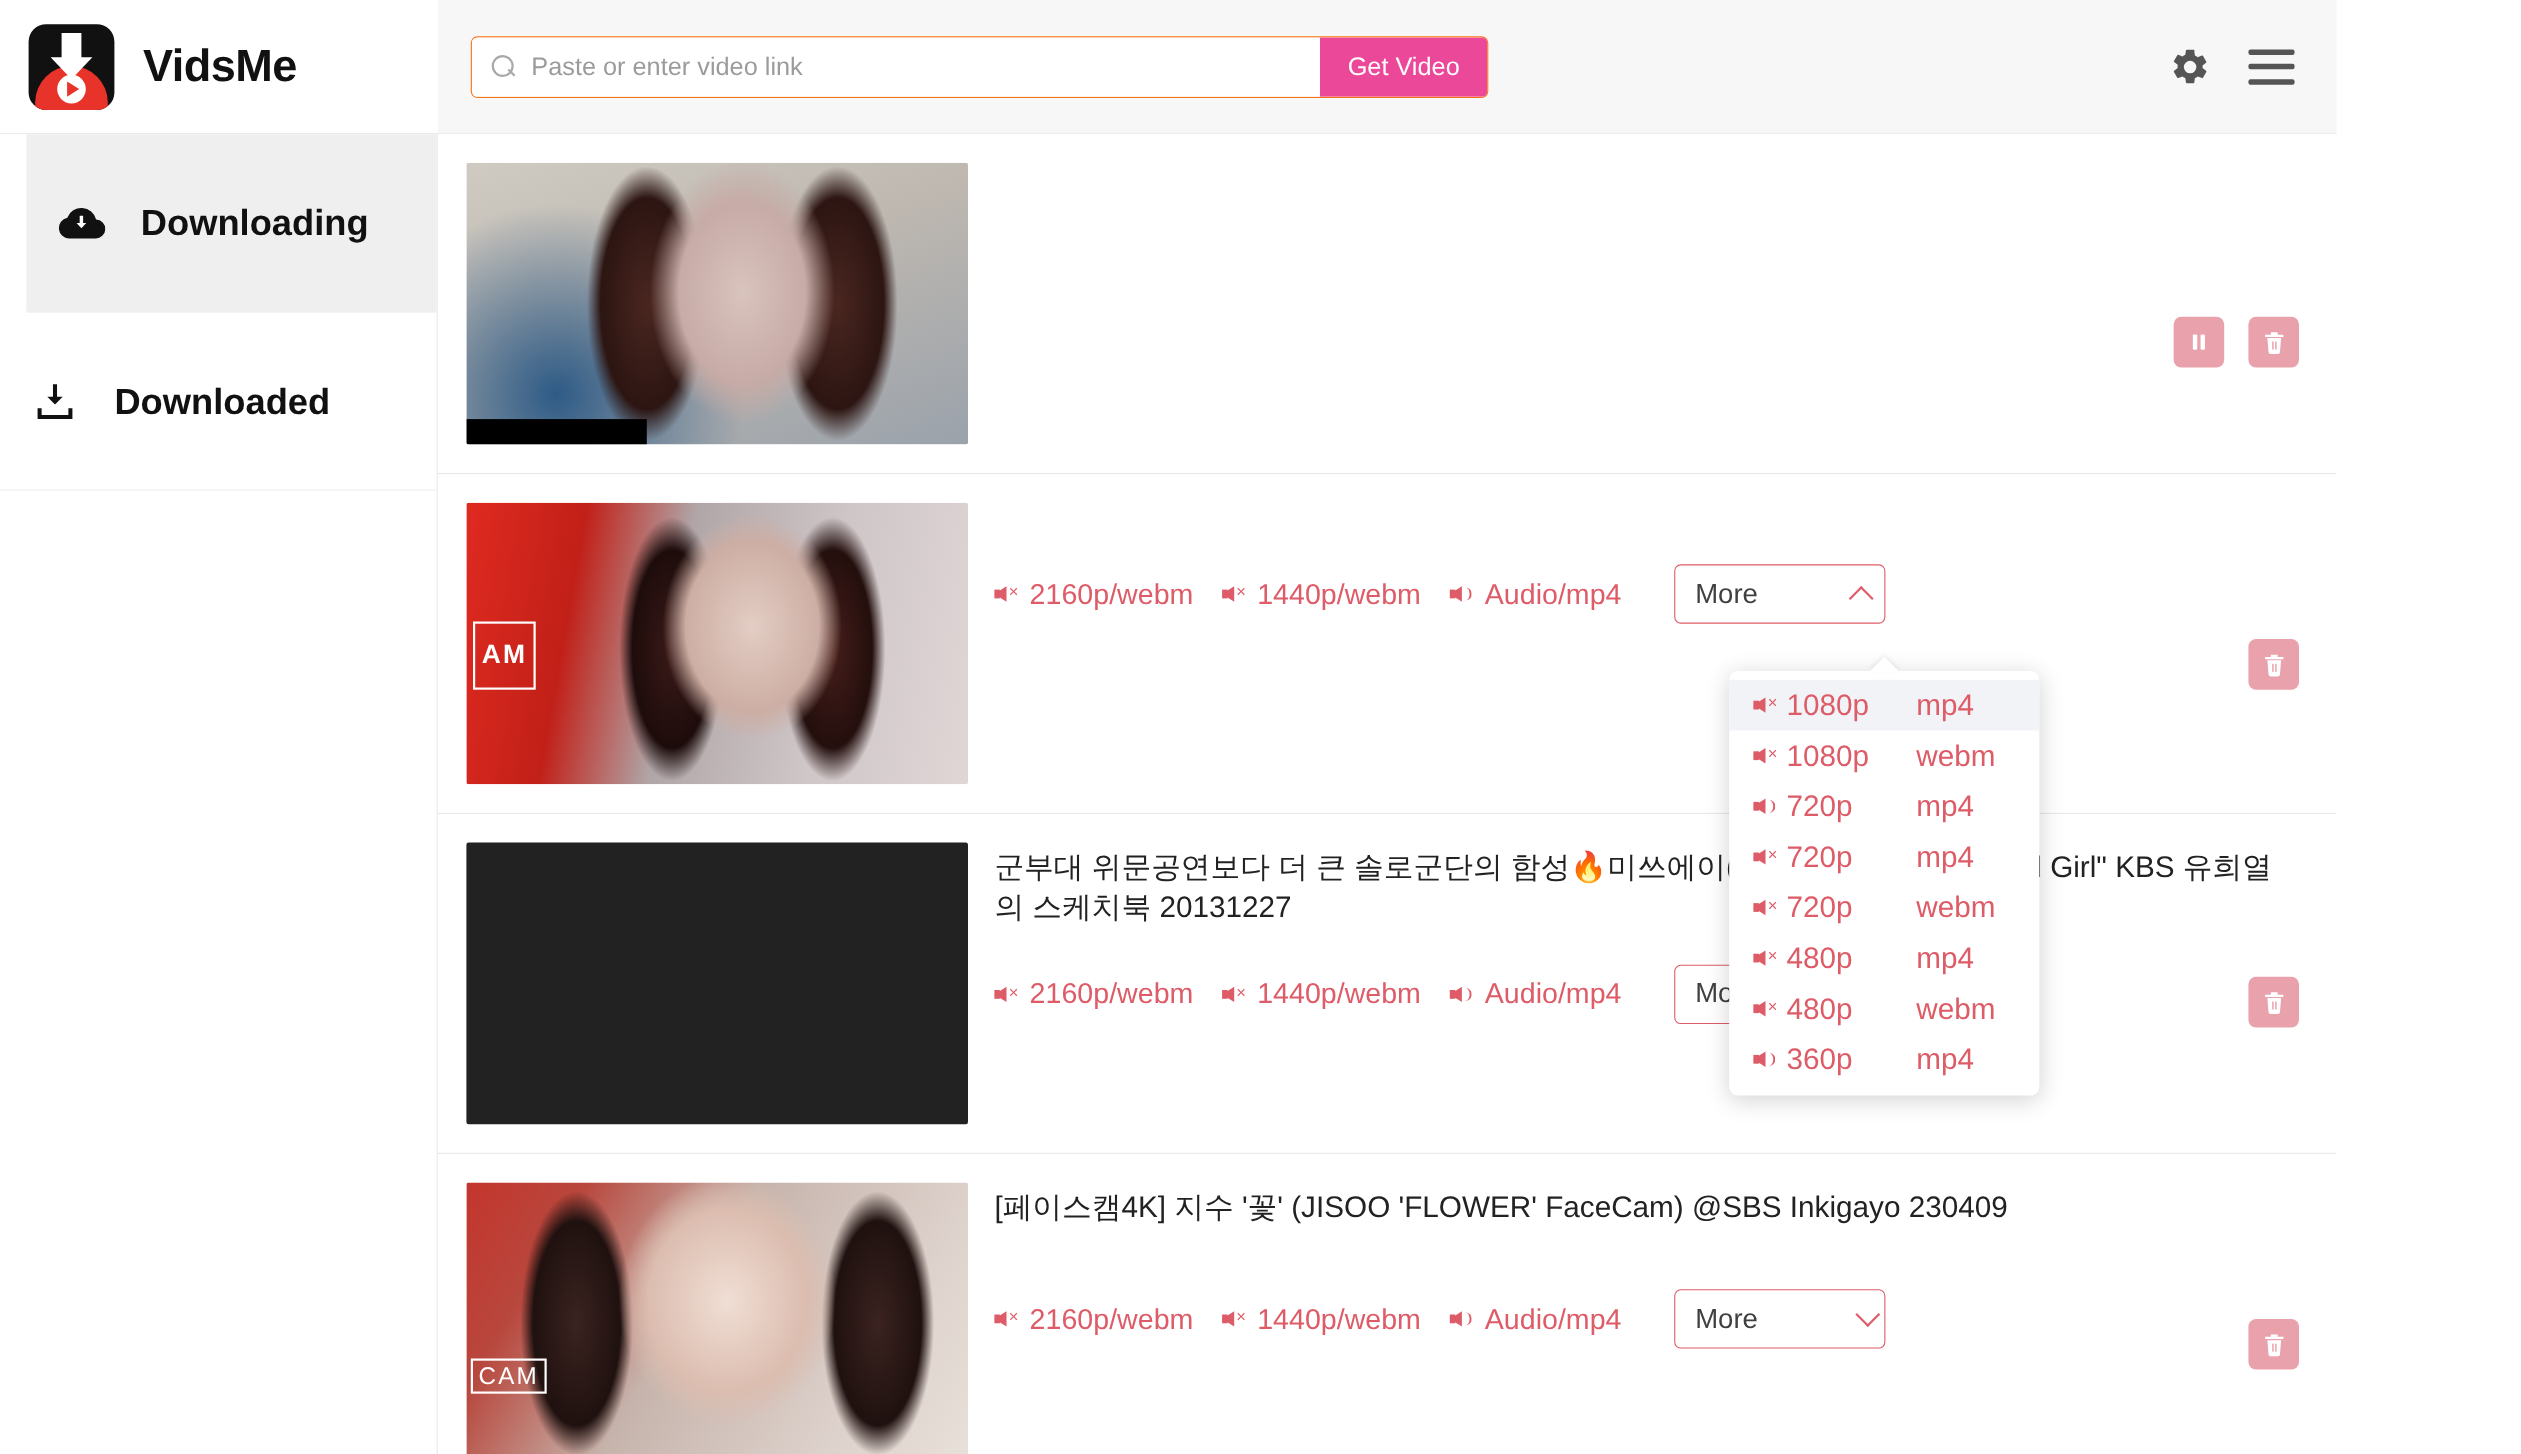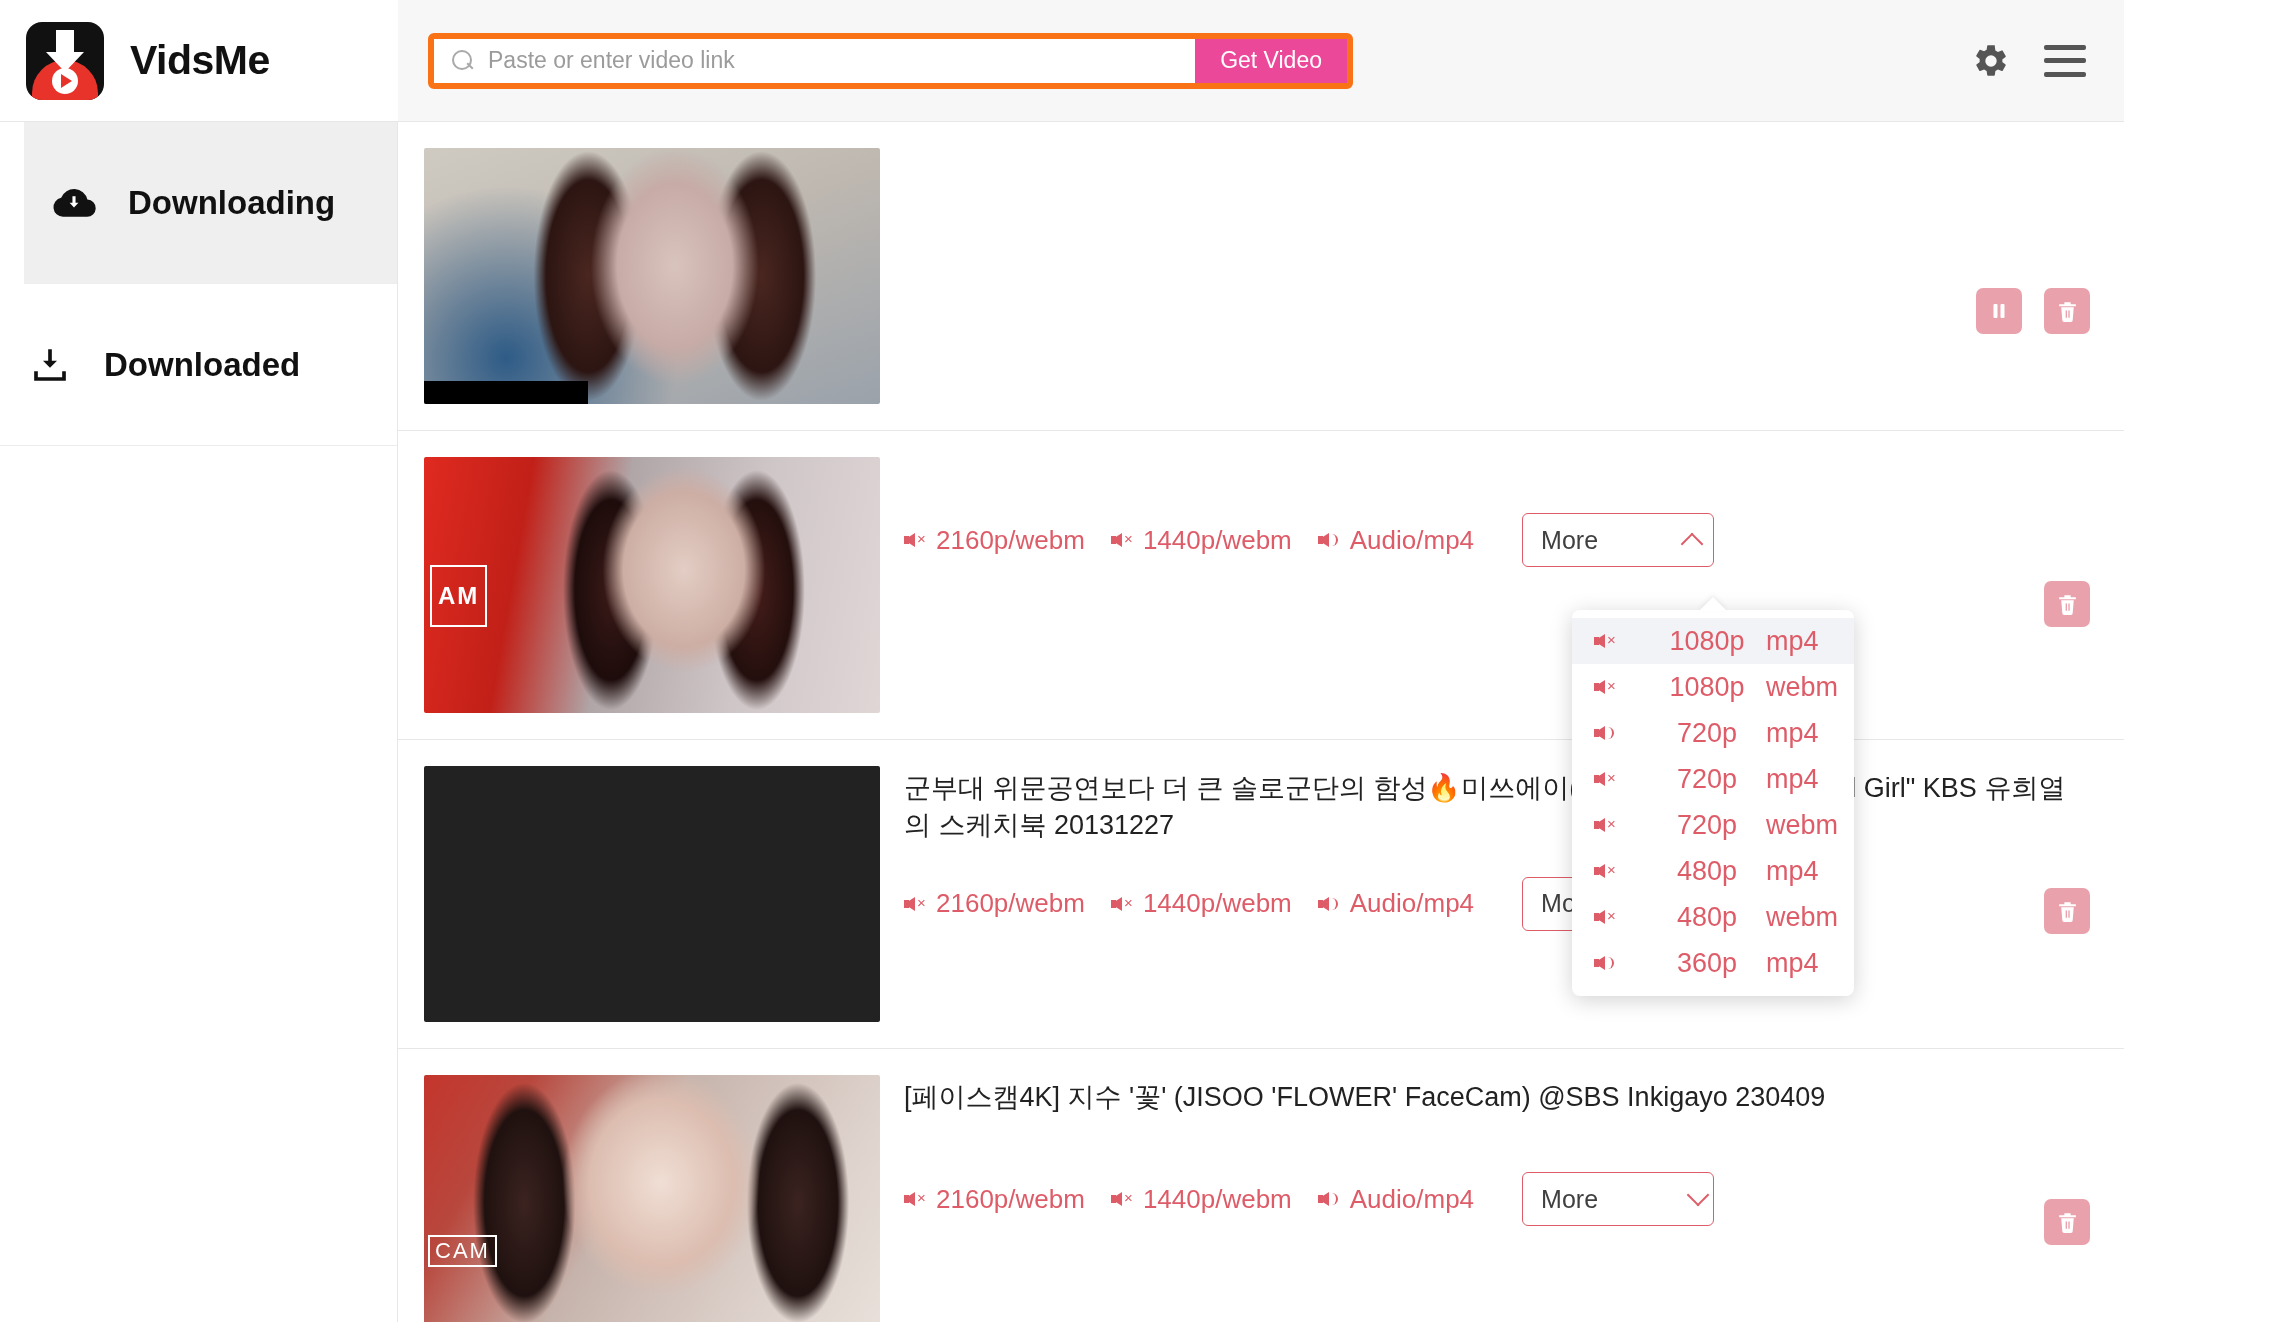--- a/index.html
+++ b/index.html
@@ -68,21 +68,21 @@
   .topbar-main {
     flex: 1; height: 100%;
     display: flex; align-items: center;
     padding: 0 38px 0 30px;
     background: #f7f7f7;
   }
   .searchwrap {
     display: flex; align-items: stretch;
     width: 925px; height: 56px;
     border-radius: 6px; overflow: hidden;
-    border: 6px solid #f97316; background: #fff;
+    border: 1px solid #f97316; background: #fff;
   }
   .searchfield { flex: 1; display: flex; align-items: center; gap: 14px; padding: 0 18px; background: #fff; }
   .search-ico { width: 22px; height: 22px; flex: 0 0 22px; position: relative; }
   .search-ico::before {
     content: ""; position: absolute; left: 0; top: 0;
     width: 16px; height: 16px; border: 2px solid #a9a9a9; border-radius: 50%;
   }
   .search-ico::after {
     content: ""; position: absolute; left: 14px; top: 15px;
     width: 8px; height: 2px; background: #a9a9a9; transform: rotate(45deg);
@@ -251,21 +251,21 @@
     border-right: 14px solid transparent;
     border-bottom: 14px solid #fff;
     filter: drop-shadow(0 -2px 2px rgba(0,0,0,0.07));
   }
   .dd-item {
     display: flex; align-items: center;
     height: 46px; padding: 0 26px 0 22px;
     color: #dd5c68; font-size: 27px; cursor: pointer;
   }
   .dd-item.hl { background: #f1f3f7; }
-  .dd-res { width: 118px; flex: 0 0 118px; margin-left: 26px; text-align: center; }
+  .dd-res { width: 118px; flex: 0 0 118px; margin-left: 2px; }
   .dd-ext { }
 </style>
 </head>
 <body>
 
 <div id="app">
 
   <div class="topbar">
 
     <div class="brand">

